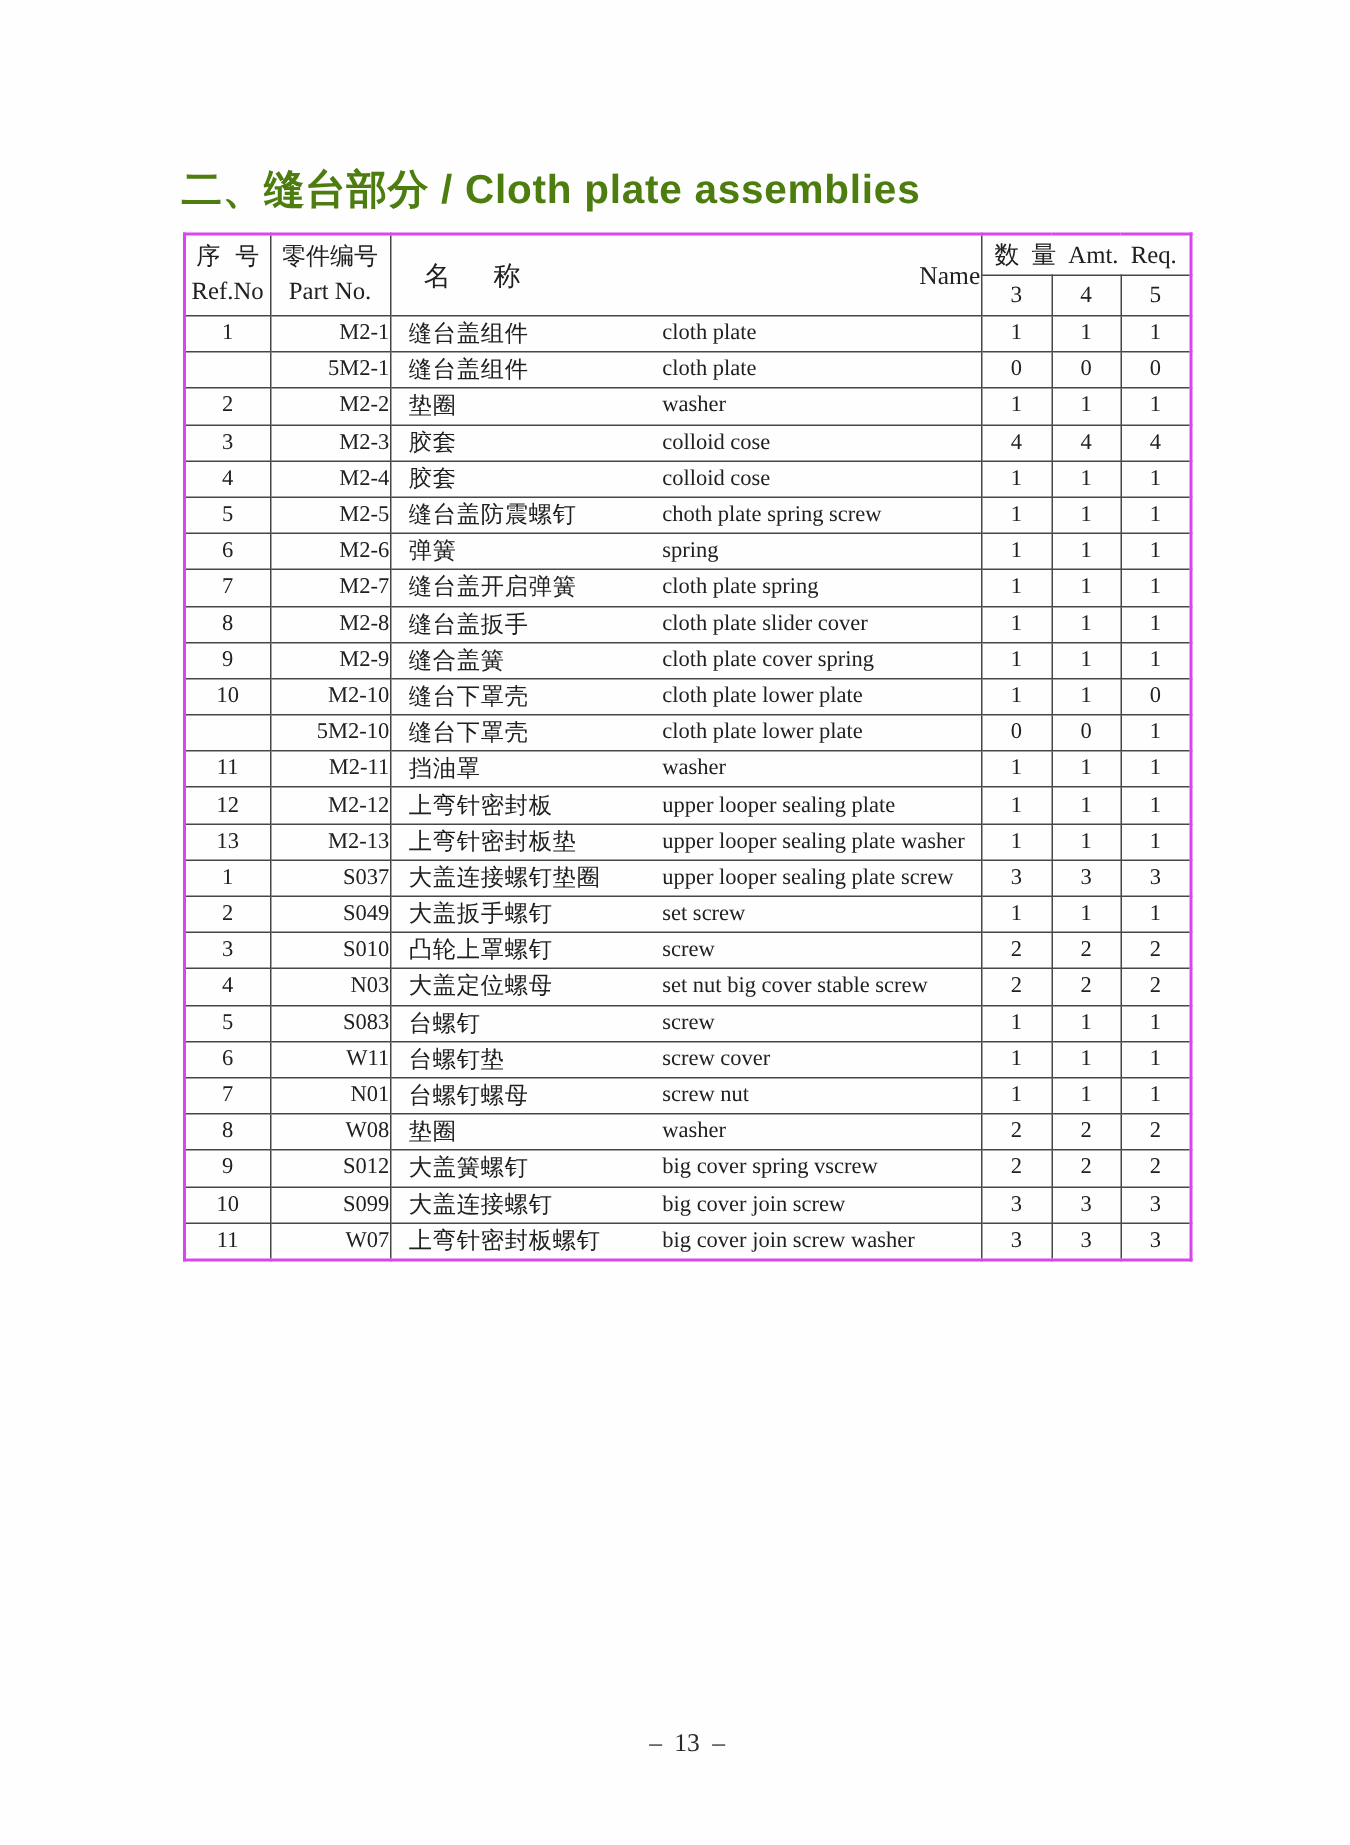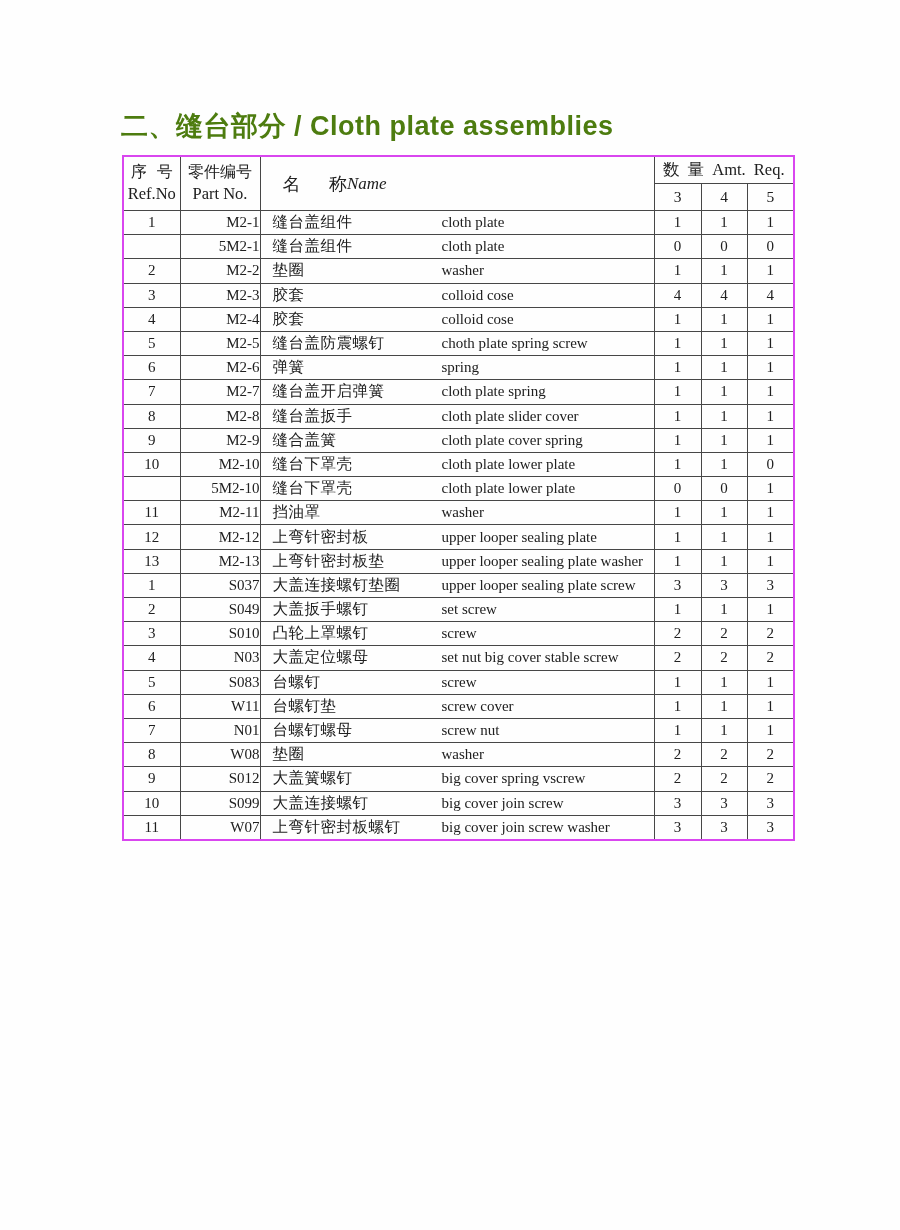--- a/index.html
+++ b/index.html
@@ -52,23 +52,22 @@
   .h-name-cell { height: 52px; }
   .h-name-flex { display: flex; align-items: center; width: 100%; }
   .h-name-flex .cn {
     padding-left: 22px;
     font-size: 18px;
     word-spacing: 24px;
     text-align: left;
   }
   .h-name-flex .en {
     flex: 1;
-    text-align: left;
+    text-align: right;
     font-size: 17px;
-    font-style: italic;
   }
   .h-qty { height: 26px; font-size: 16.5px; word-spacing: 4px; }
   .h-qty-sub { height: 26px; font-size: 15.5px; }
   
   tbody td { height: 23.2px; font-size: 15.5px; vertical-align: middle; }
   td.c-ref { text-align: center; font-size: 15px; }
   td.c-part { text-align: right; padding-left: 13px; font-size: 15px; }
   td.c-name .nm { display: flex; align-items: center; padding-left: 12px; }
   td.c-name .cn { flex: none; width: 169px; font-size: 15.5px; letter-spacing: 0.5px; }
   td.c-name .en { flex: 1; font-size: 15px; }
@@ -461,14 +460,15 @@
               <span class="en">big cover join screw washer</span>
             </span>
           </td>
           <td class="c-qty">3</td>
           <td class="c-qty">3</td>
           <td class="c-qty">3</td>
         </tr>
       </tbody>
   </table>
 
+  <div class="page-footer">– 13 –</div>
 
 </div>
 
 </body></html>

